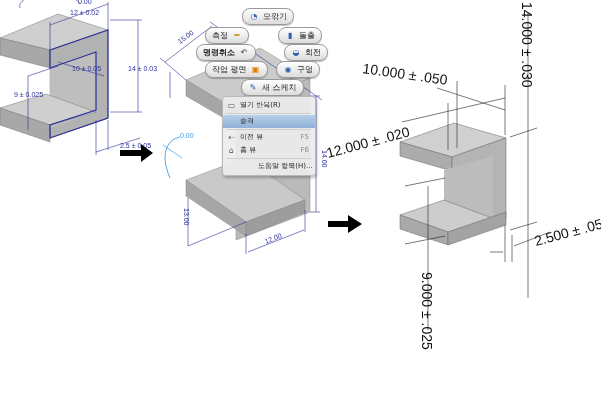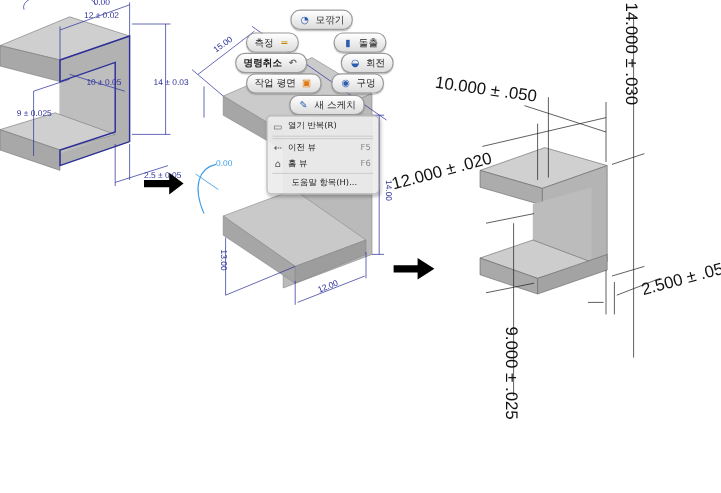--- a/index.html
+++ b/index.html
@@ -137,28 +137,31 @@
   <span class="ico">✎</span>
   <span>새 스케치</span>
 </div>
 
 <div class="ctx-menu">
   <div class="ctx-item">
     <span class="ctx-ico">▭</span>
     <span>열기 반복(R)</span>
   </div>
   <div class="ctx-sep"></div>
+  <div class="ctx-item sel" style="padding-left:17px">
+    <span>승격</span>
+  </div>
   <div class="ctx-sep"></div>
   <div class="ctx-item">
     <span class="ctx-ico">⇠</span>
     <span>이전 뷰</span>
     <span class="shortcut">F5</span>
   </div>
   <div class="ctx-item">
     <span class="ctx-ico">⌂</span>
     <span>홈 뷰</span>
     <span class="shortcut">F6</span>
   </div>
   <div class="ctx-sep"></div>
-  <div class="ctx-item" style="padding-left:20px">
+  <div class="ctx-item" style="padding-left:35px">
     <span>도움말 항목(H)...</span>
   </div>
 </div>
 
 </body></html>

